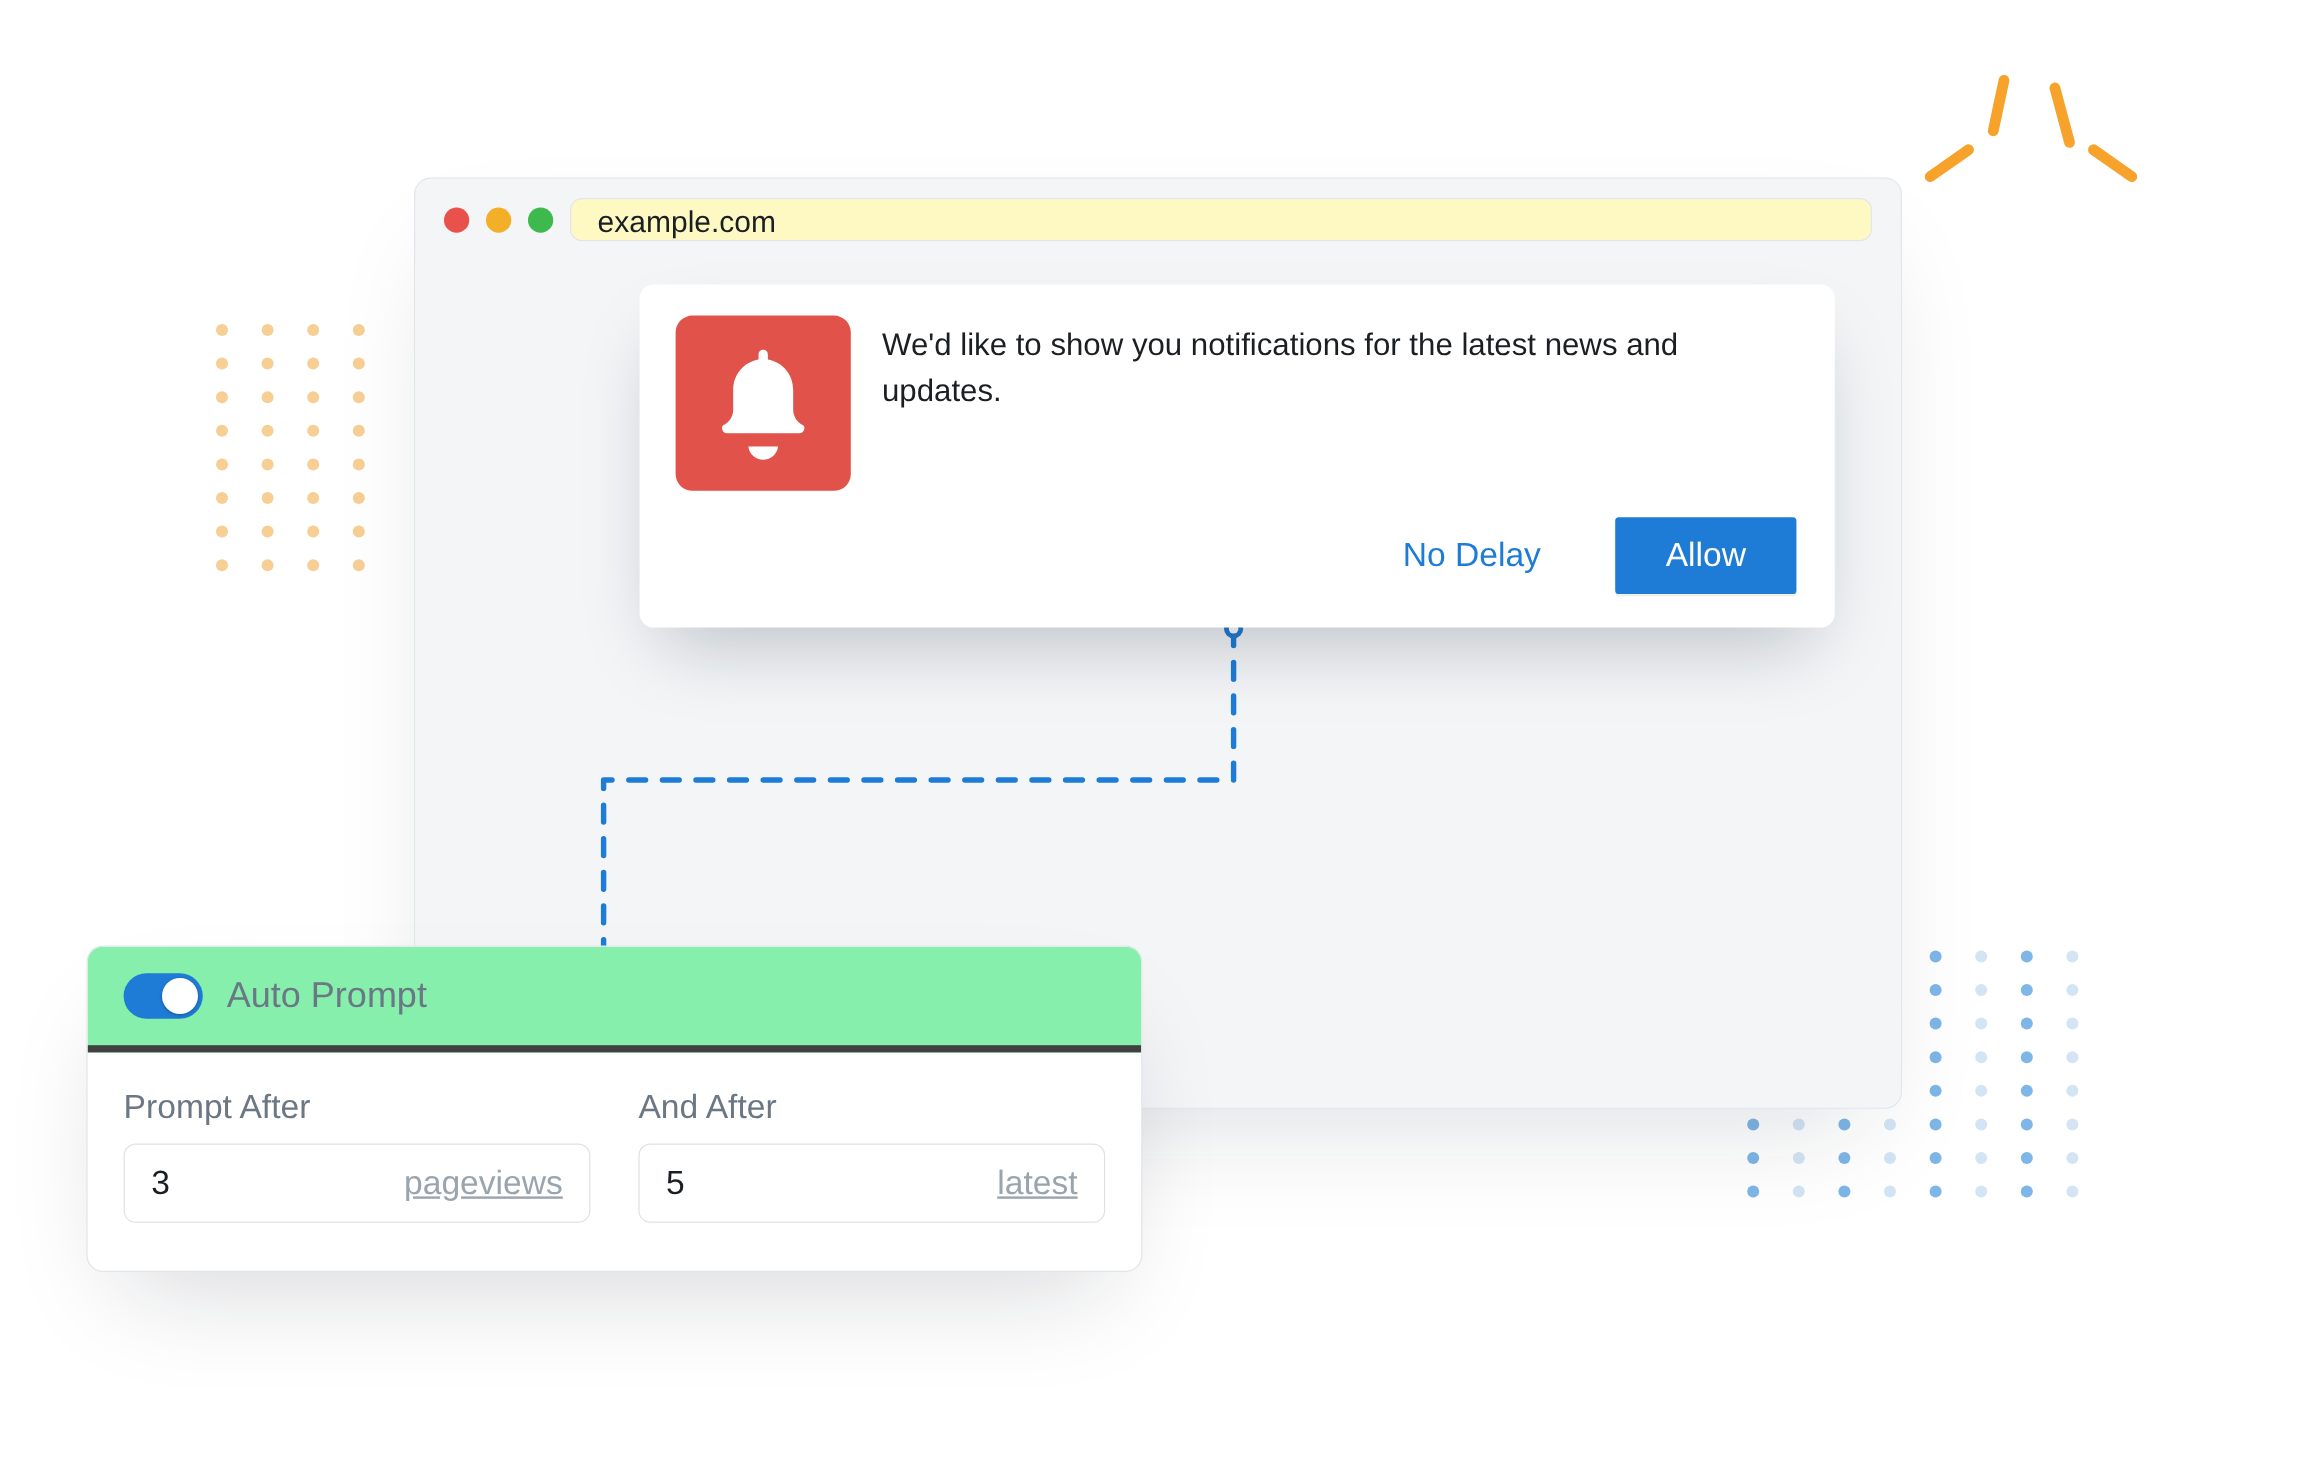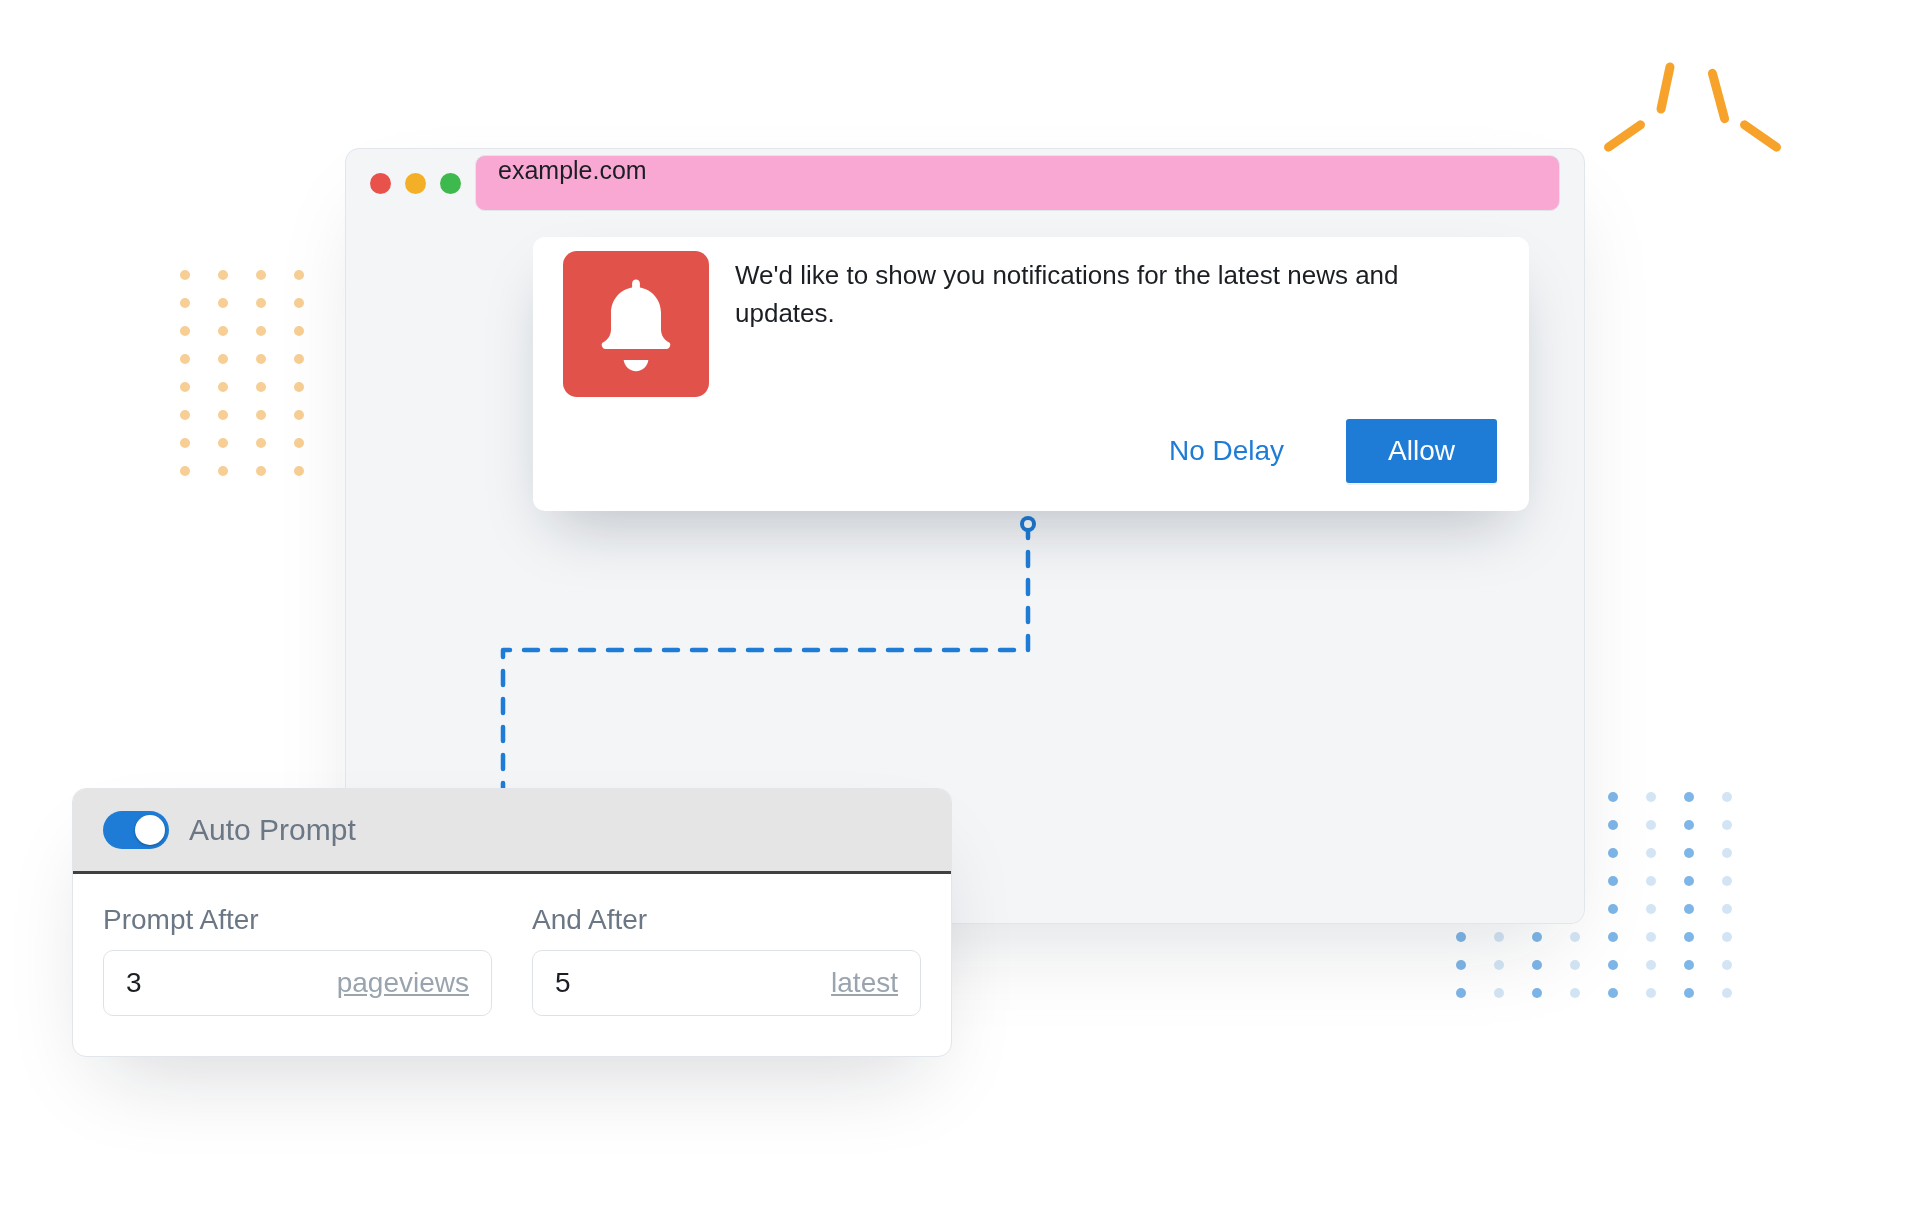--- a/index.html
+++ b/index.html
@@ -66,26 +66,26 @@
     padding: 0 24px;
     gap: 14px;
   }
   .traffic { display:flex; gap:14px; align-items:center; }
   .tl { width: 21px; height: 21px; border-radius: 50%; }
   .tl.red   { background:#E9524A; }
   .tl.amber { background:#F3AF27; }
   .tl.green { background:#3EB94E; }
   .addr {
     flex: 1;
-    height: 56px;
-    background: #f9a8d4;
+    height: 36px;
+    background: #fef9c3;
     border: 1px solid #E2E6EA;
     border-radius: 10px;
     display: flex;
-    align-items: flex-start;
+    align-items: flex-end;
     padding: 0 22px;
     color: #1b1f23;
     font-size: 25px;
   }
   .viewport {
     position: absolute;
     left: 0; right: 0;
     top: 68px; bottom: 0;
     background: #F3F5F7;
     border-bottom-left-radius: 14px;
@@ -94,21 +94,21 @@
 
   
   .notif {
     position: absolute;
     left: 533px;
     top: 237px;
     width: 996px;
     background: #fff;
     border-radius: 12px;
     box-shadow: 0 30px 60px -20px rgba(16,24,40,0.25);
-    padding: 14px 32px 28px 30px;
+    padding: 26px 32px 28px 30px;
     z-index: 5;
   }
   .notif .row1 { display:flex; gap: 26px; }
   .bell-tile {
     width: 146px; height: 146px;
     background: #E1524A;
     border-radius: 14px;
     display:flex; align-items:center; justify-content:center;
     flex: 0 0 auto;
   }
@@ -162,26 +162,26 @@
     top: 788px;
     width: 880px;
     background: #fff;
     border: 1px solid #E2E6EA;
     border-radius: 14px;
     box-shadow: 0 40px 90px -30px rgba(16,24,40,0.18);
     z-index: 6;
     overflow: hidden;
   }
   .settings-hdr {
-    background: #e5e5e5;
+    background: #86efac;
     display:flex;
     align-items:center;
     gap: 20px;
     padding: 22px 30px;
-    border-bottom: 3px solid #404040;
+    border-bottom: 6px solid #404040;
   }
   .toggle {
     width: 66px; height: 38px;
     background: #1E7CD6;
     border-radius: 999px;
     position: relative;
     cursor: pointer;
   }
   .toggle::after {
     content:"";

